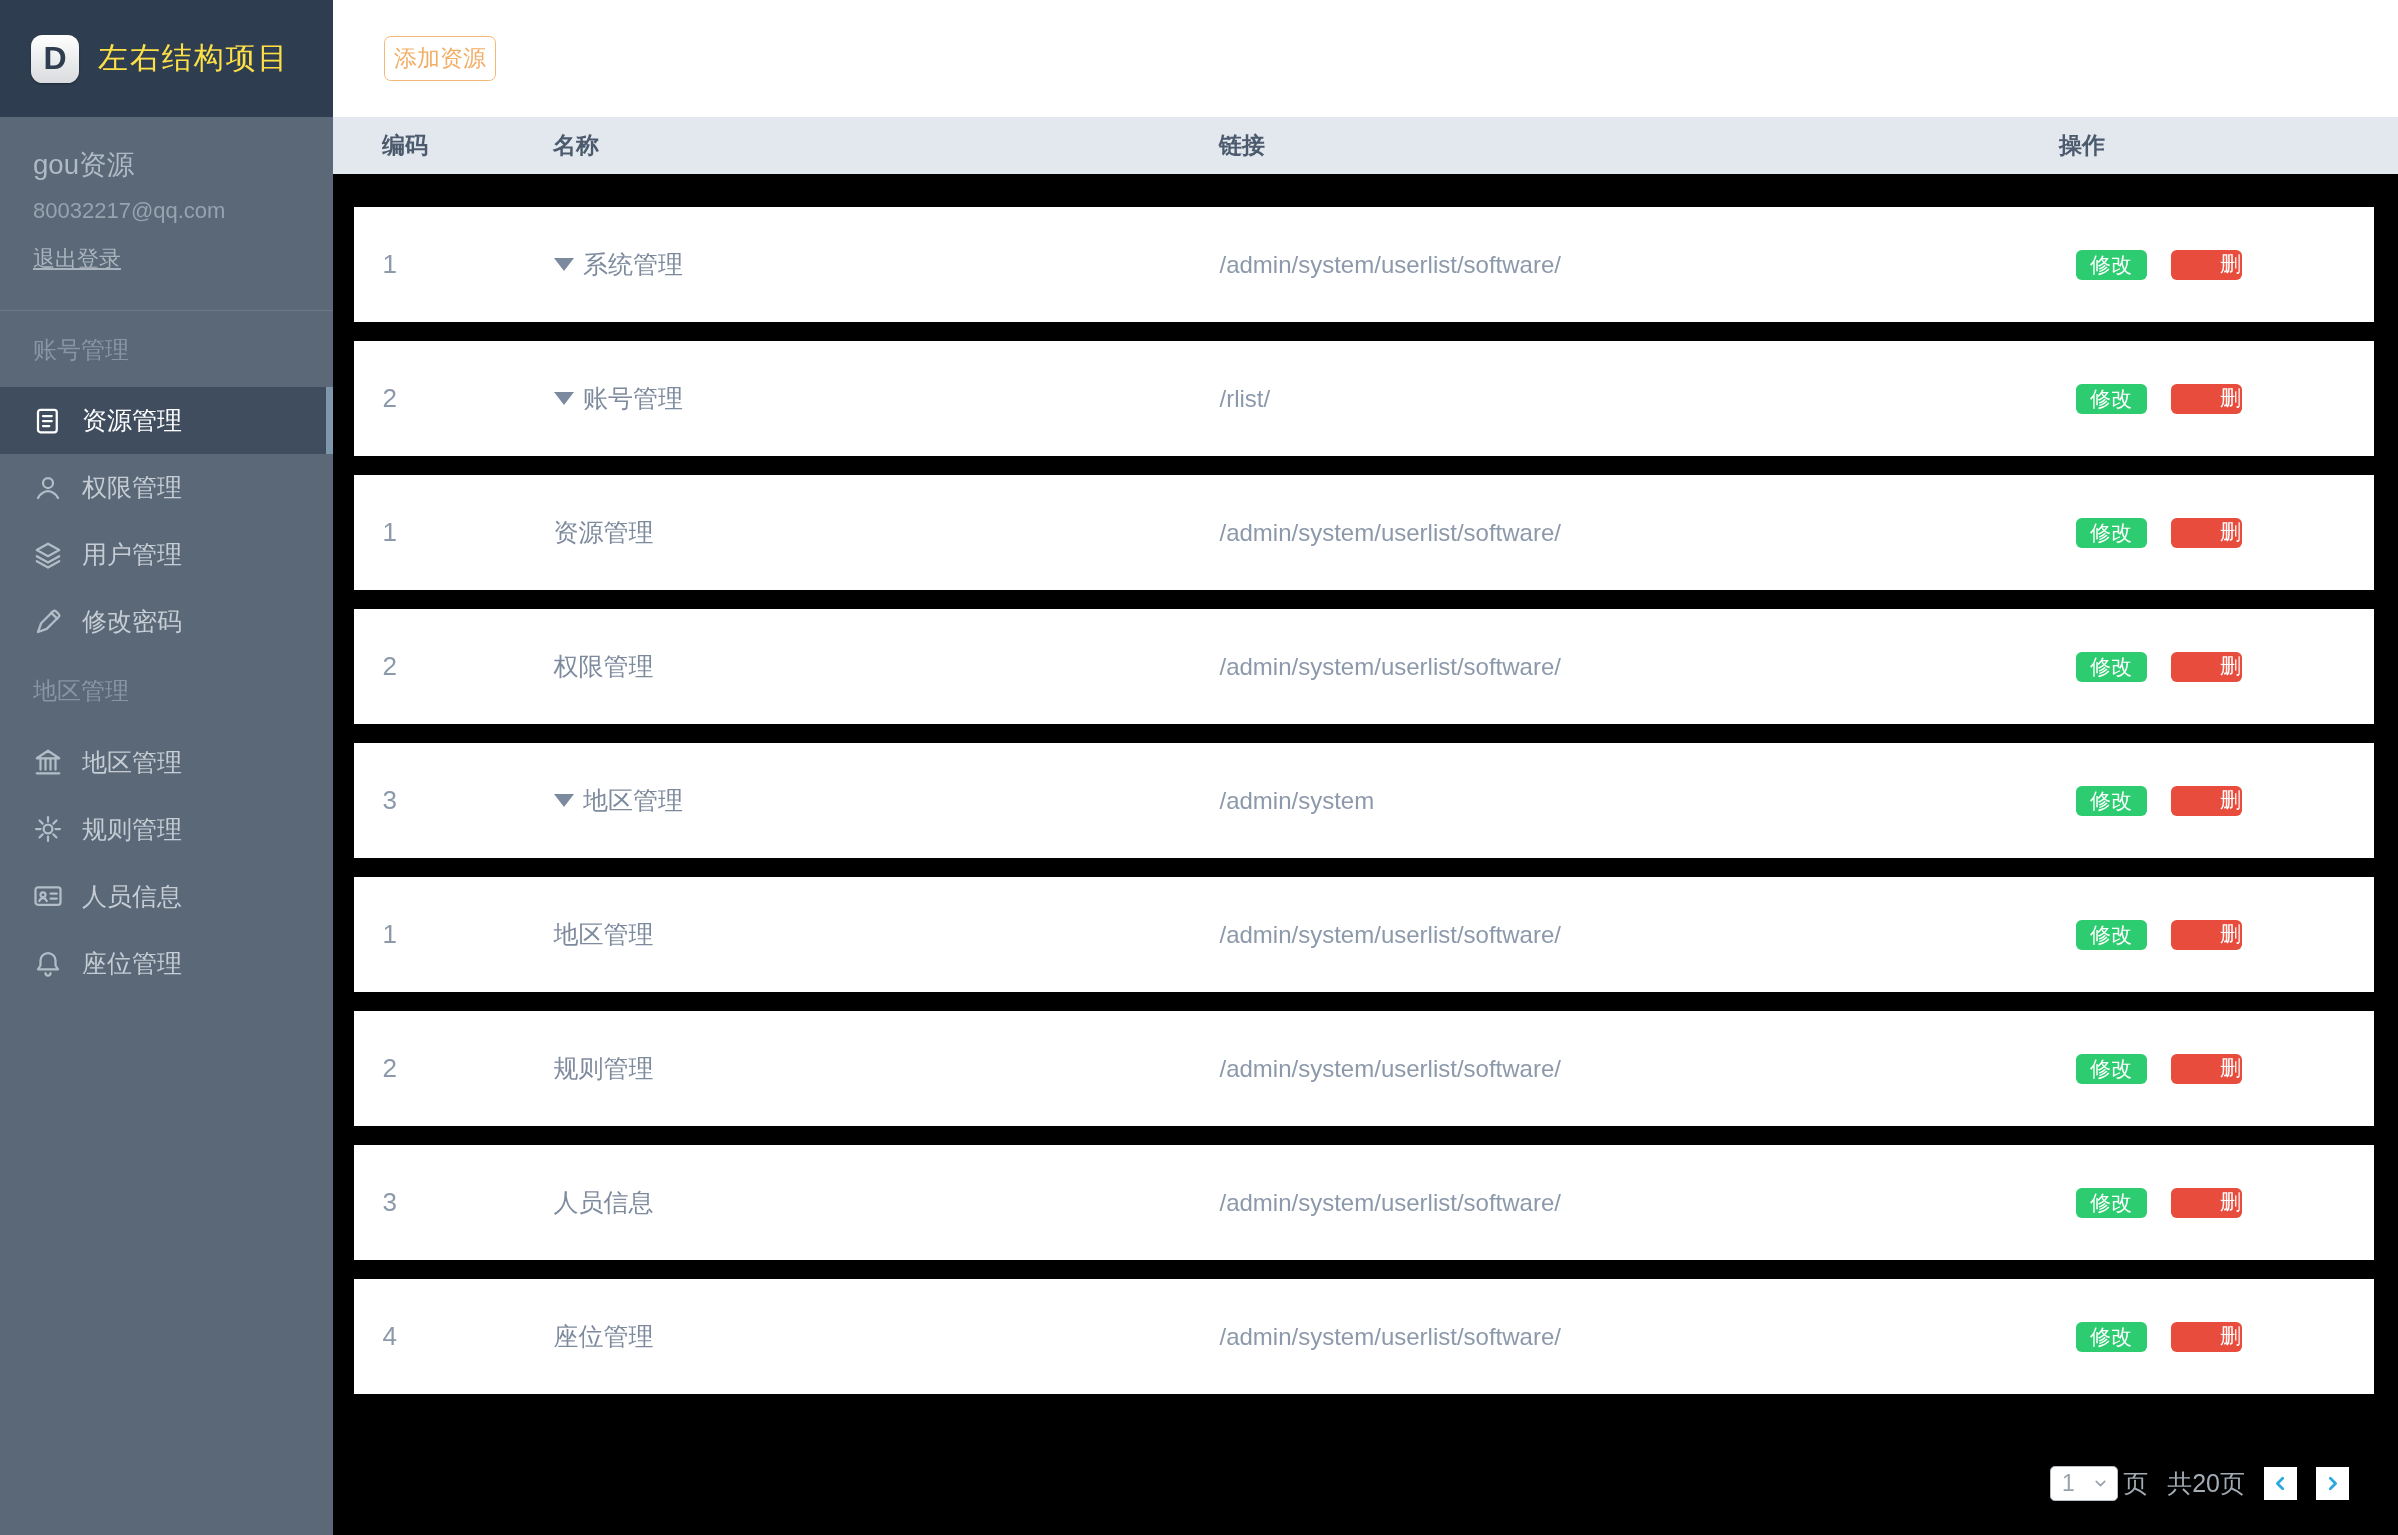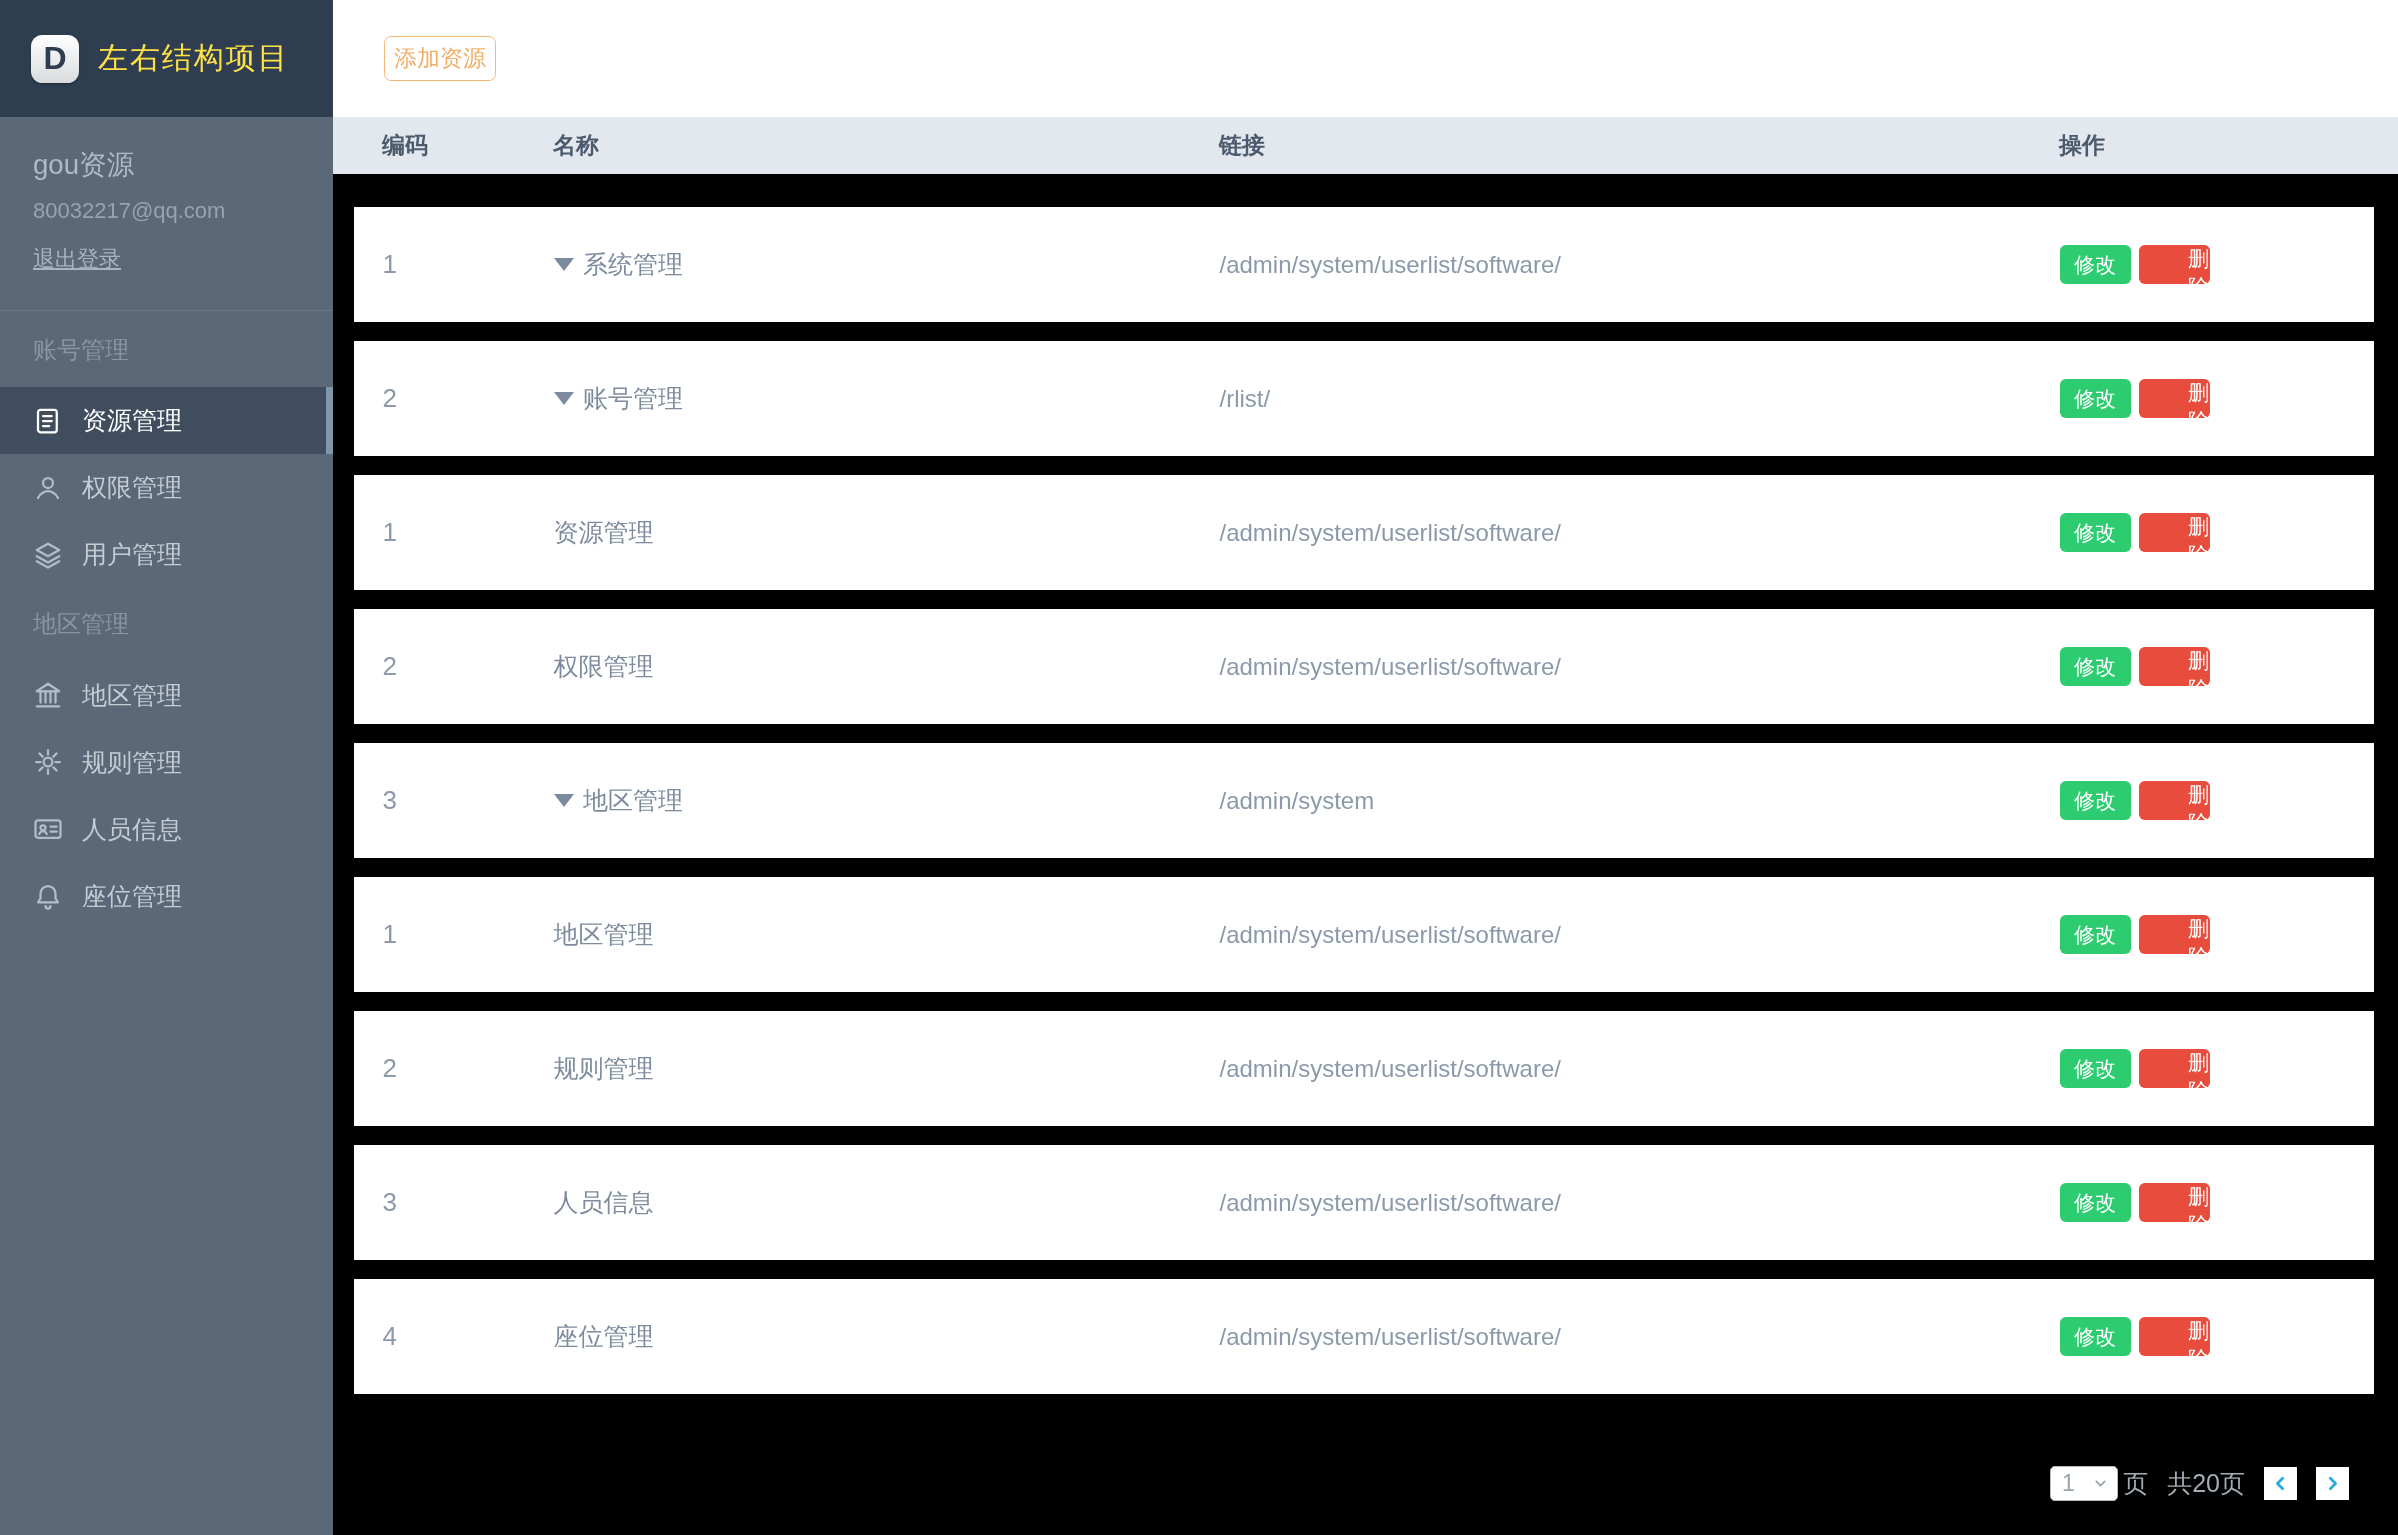--- a/index.html
+++ b/index.html
@@ -67,22 +67,22 @@
   }
   .cell-code { font-size:26px; color:#8c99ab; }
   .cell-name { font-size:25px; color:#7e8b9e; display:flex; align-items:center; }
   .tri {
     width:0; height:0; border-left:10.5px solid transparent; border-right:10.5px solid transparent;
     border-top:13.3px solid #7c8aa0; margin-right:9.5px; cursor:pointer;
   }
   .cell-link { font-size:24px; color:#8c99ab; }
   .cell-ops { display:flex; align-items:center; gap:8.6px; }
   .btn {
-    width:71px; height:39px; border:none; border-radius:5.7px;
-    color:#ffffff; font-size:21px; cursor:pointer; font-family:inherit;
+    width:71px; height:30px; border:none; border-radius:5.7px;
+    color:#ffffff; font-size:21px; cursor:pointer; font-family:inherit;margin-left:16px;
   }
   .btn-edit { background:#2ecc71; }
   .btn-del  { background:#e74c3c;padding-left:48px; }
 
   
   .pagination { position:absolute; right:50px; bottom:34px; display:flex; align-items:center; }
   .page-select {
     width:68px; height:35px; background:#ffffff;
     border:1.9px solid #b6bdc4; border-radius:4.8px;
     display:flex; align-items:center; justify-content:space-between;
@@ -140,20 +140,28 @@
     <div class="nav-item">
       <span class="icon">
         <svg viewBox="0 0 24 24" fill="none" stroke="currentColor" stroke-width="1.8" stroke-linecap="round" stroke-linejoin="round">
           <path d="M12 3l9 5-9 5-9-5z"></path>
             <path d="M3 13l9 5 9-5"></path>
             <path d="M3 17l9 5 9-5"></path>
         </svg>
       </span>
       <span>用户管理</span>
     </div>
+    <div class="nav-item">
+      <span class="icon">
+        <svg viewBox="0 0 24 24" fill="none" stroke="currentColor" stroke-width="1.8" stroke-linecap="round" stroke-linejoin="round">
+          <path d="M14.5 4.5l5 5M4 20l2.5-7L16 3.5a1.7 1.7 0 0 1 2.4 0l2.1 2.1a1.7 1.7 0 0 1 0 2.4L11 17.5z"></path>
+        </svg>
+      </span>
+      <span>修改密码</span>
+    </div>
   </nav>
 
   <div class="section-label second">地区管理</div>
 
   <nav class="nav-list second">
     <div class="nav-item">
       <span class="icon">
         <svg viewBox="0 0 24 24" fill="none" stroke="currentColor" stroke-width="1.8" stroke-linecap="round" stroke-linejoin="round">
           <path d="M3 9l9-6 9 6z"></path>
             <line x1="6" y1="9" x2="6" y2="18"></line>

